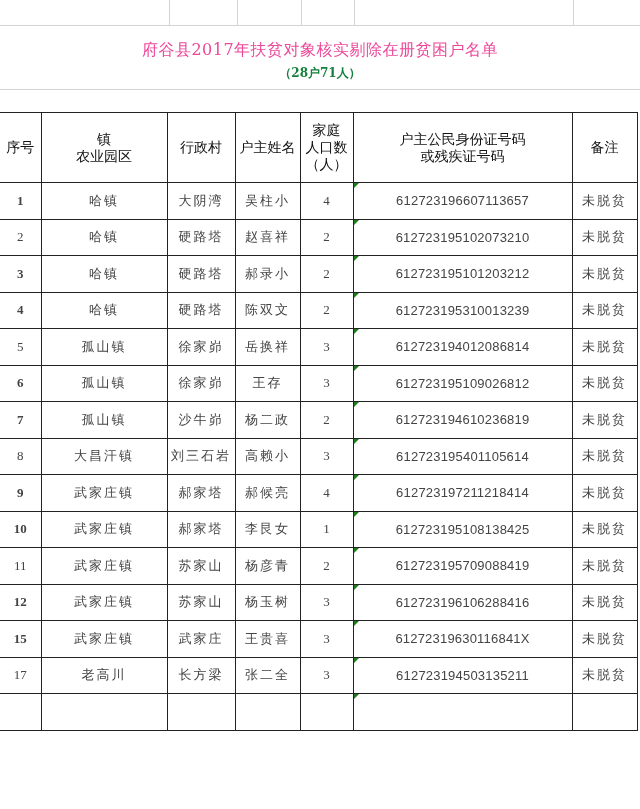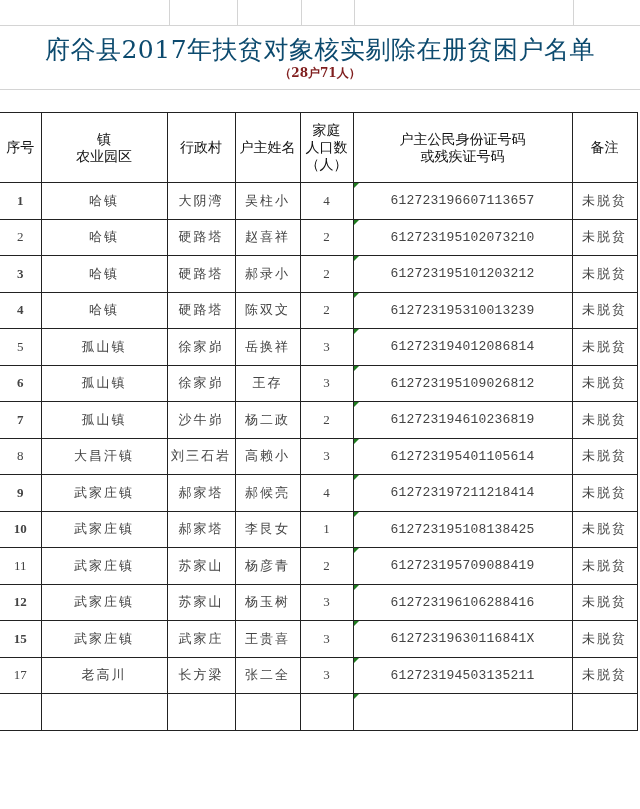--- a/index.html
+++ b/index.html
@@ -5,39 +5,39 @@
     html, body { margin: 0; padding: 0; background: #ffffff; }
     body { width: 640px; height: 809px; overflow: hidden; position: relative;
            font-family: "DejaVu Serif", "Liberation Serif", serif; color: #222; }
     .sheet { position: absolute; left: 0; top: 0; width: 640px; height: 809px; }
     
     .top-grid { position: absolute; left: 0; top: 0; width: 640px; height: 25px;
                 border-bottom: 1px solid #d4d4d4; }
     .top-grid .vl { position: absolute; top: 0; height: 25px; border-left: 1px solid #d4d4d4; }
     .title-area { position: absolute; left: 0; top: 26px; width: 640px; height: 63px;
                   border-bottom: 1px solid #d4d4d4; text-align: center; }
-    .title { font-family: "DejaVu Serif", "Liberation Serif", serif; font-size: 25px;
-             font-weight: normal; color: #0c4a6e; margin-top: 9px; letter-spacing: 0.5px; line-height: 30px; }
-    .subtitle { font-size: 12px; color: #7f1d1d; line-height: 16px; font-weight: bold; }
+    .title { font-family: "DejaVu Serif", "Liberation Serif", serif; font-size: 16px;
+             font-weight: normal; color: #ec4899; margin-top: 9px; letter-spacing: 0.5px; line-height: 30px; }
+    .subtitle { font-size: 12px; color: #15803d; line-height: 16px; font-weight: bold; }
     .gap-row { position: absolute; left: 0; top: 90px; width: 640px; height: 22px; }
 
     table.grid { position: absolute; left: 0; top: 112px; border-collapse: collapse;
                  table-layout: fixed; width: 637px; }
     table.grid td, table.grid th { border: 1px solid #222; padding: 0; text-align: center;
                  vertical-align: middle; overflow: hidden; white-space: nowrap; position: relative; }
     table.grid th { height: 69px; font-size: 14px; font-weight: normal; color: #111;
                     font-family: "DejaVu Sans", "Liberation Sans", sans-serif; line-height: 17px; white-space: normal; }
     table.grid tr.row td { height: 35.5px; font-size: 13px; color: #444; }
     table.grid td:first-child, table.grid th:first-child { border-left: none; margin-left: 17px; }
     td.seq { font-family: "Liberation Serif", serif; font-size: 14px; color: #222; }
     td.seq.bold { font-weight: bold; color: #111; }
     td.cn { font-family: "DejaVu Sans", "Liberation Sans", sans-serif; font-size: 13px; color: #555;
             letter-spacing: 2px; }
     td.num { font-family: "Liberation Serif", serif; font-size: 14px; color: #444; }
-    td.id { font-family: Liberation Mono, monospace; font-size: 14px; color: #444; letter-spacing: 0.2px; margin-top: 32px; }
+    td.id { font-family: Liberation Sans, sans-serif; font-size: 14px; color: #444; letter-spacing: 0.2px; margin-top: 32px; }
     .tri { position: absolute; left: 0; top: 0; width: 0; height: 0;
            border-top: 5px solid #1e7b1e; border-right: 5px solid transparent; }
   </style>
 </head>
 <body>
 
 <div class="sheet">
   <div class="top-grid">
     <div class="vl" style="left:169px"></div>
     <div class="vl" style="left:237px"></div>

